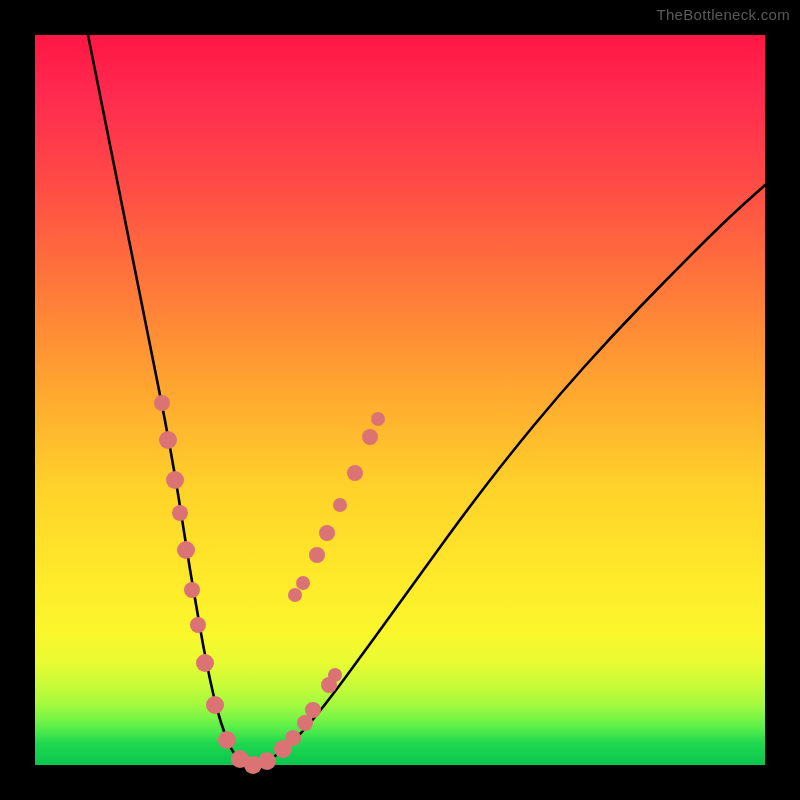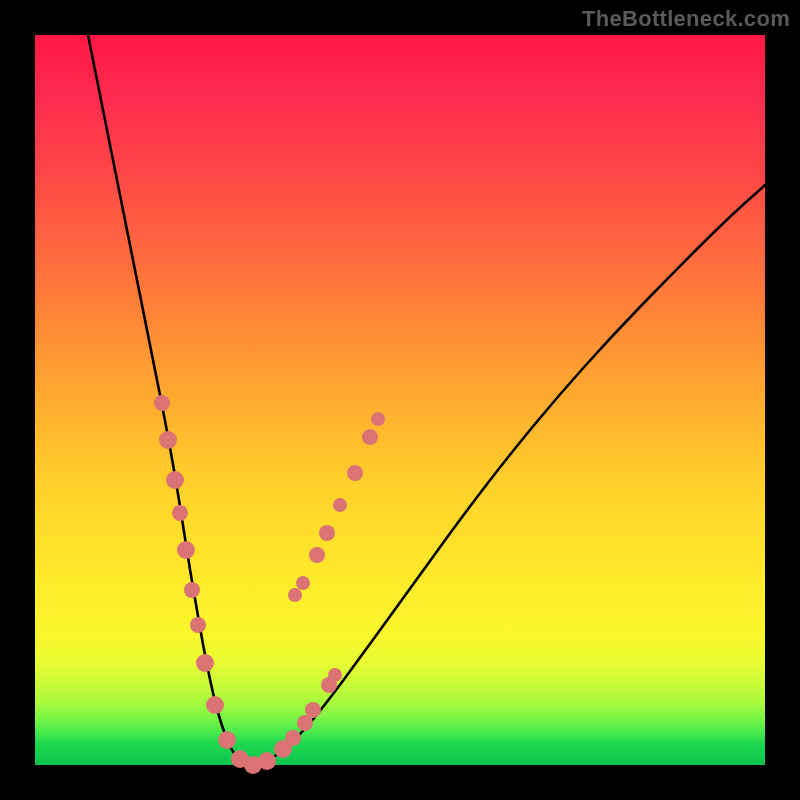--- a/index.html
+++ b/index.html
@@ -43,22 +43,22 @@
       #4ae94c 95.5%,
       #1fd84f 97%,
       #0ac64e 100%
     );
   }
   .watermark {
     position: absolute;
     top: 6px;
     right: 10px;
     color: #5a5a5a;
-    font-size: 22px;
-    font-weight: 700;
+    font-size: 15px;
+    font-weight: 400;
     letter-spacing: 0.3px;
     z-index: 5;
   }
   svg.overlay {
     position: absolute;
     left: 0;
     top: 0;
     width: 730px;
     height: 730px;
     overflow: visible;

